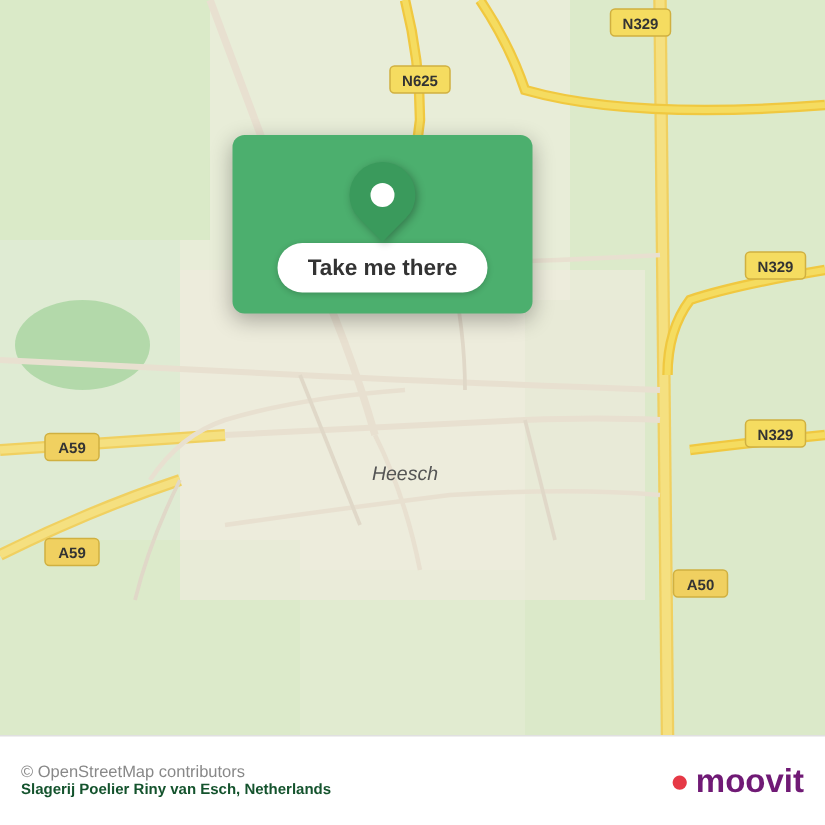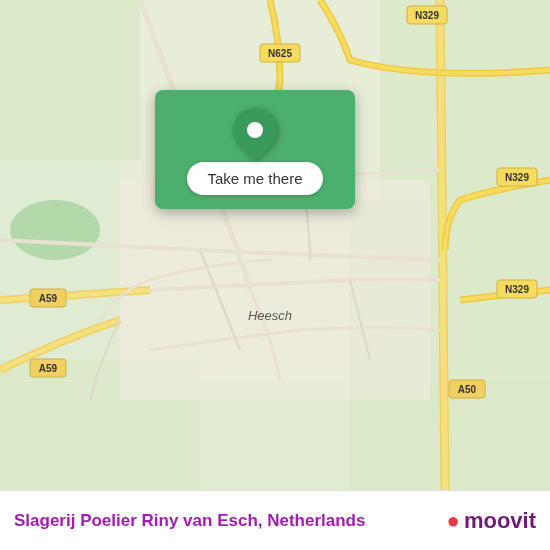--- a/index.html
+++ b/index.html
@@ -63,21 +63,21 @@
       border-radius: 50%;
       transform: rotate(45deg);
     }
 
     .take-me-btn {
       background: white;
       border: none;
       border-radius: 20px;
       padding: 8px 20px;
       font-size: 15px;
-      font-weight: 400;
+      font-weight: 700;
       color: #333;
       cursor: pointer;
       white-space: nowrap;
       box-shadow: 0 1px 4px rgba(0,0,0,0.2);
     }
 
     
     #info-bar {
       width: 550px;
       height: 60px;
@@ -96,23 +96,23 @@
       display: flex;
       flex-direction: column;
     }
 
     .osm-credit {
       font-size: 11px;
       color: #888;
     }
 
     .place-name {
-      font-size: 17px;
+      font-size: 10px;
       font-weight: 600;
-      color: #a21caf;
+      color: #14532d;
     }
 
     .moovit-logo {
       display: flex;
       align-items: center;
       gap: 4px;
     }
 
     .moovit-text {
       font-size: 22px;
@@ -205,19 +205,20 @@
   <div class="location-card">
     <div class="location-pin">
       <div class="location-pin-inner"></div>
     </div>
     <button class="take-me-btn">Take me there</button>
   </div>
 </div>
 
 <div id="info-bar">
   <div class="info-left">
+    <span class="osm-credit">© OpenStreetMap contributors</span>
     <span class="place-name">Slagerij Poelier Riny van Esch, Netherlands</span>
   </div>
   <div class="moovit-logo">
     <span class="moovit-dot">●</span>
     <span class="moovit-text">moovit</span>
   </div>
 </div>
 
 </body></html>

